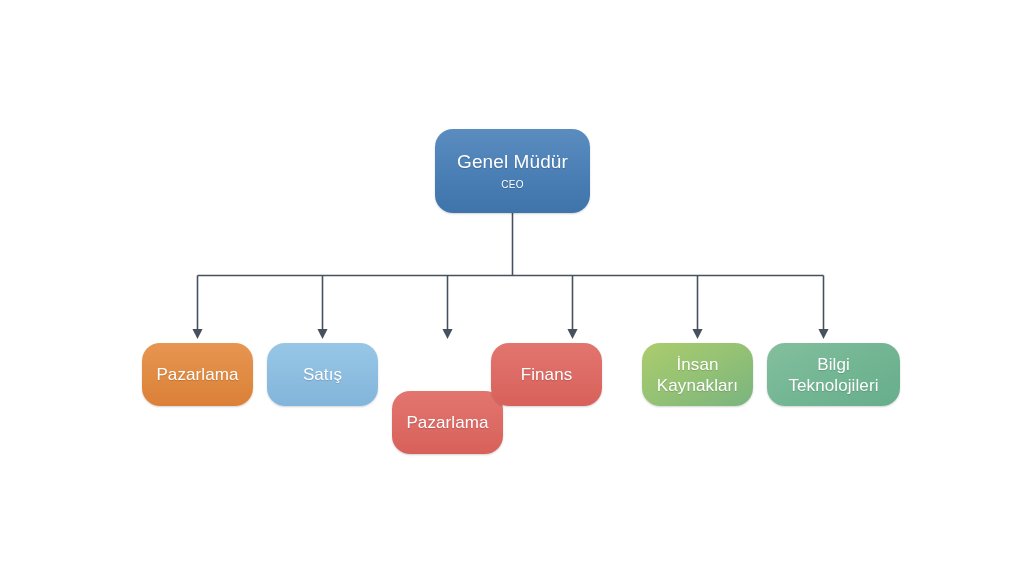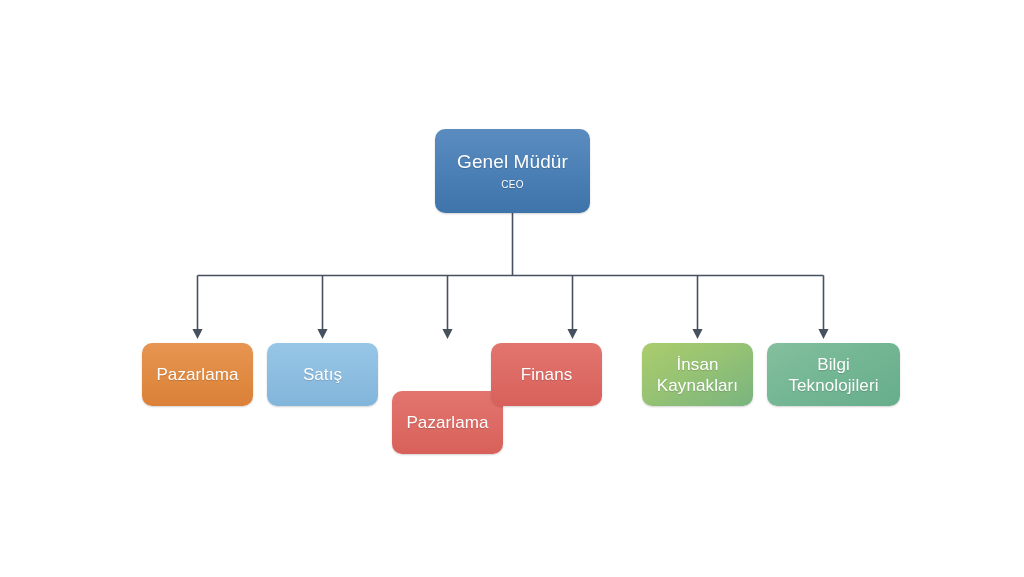--- a/index.html
+++ b/index.html
@@ -25,21 +25,21 @@
     left: 0;
     top: 0;
     width: 1024px;
     height: 577px;
     pointer-events: none;
   }
 
   
   .node {
     position: absolute;
-    border-radius: 10px;
+    border-radius: 18px;
     display: flex;
     flex-direction: column;
     align-items: center;
     justify-content: center;
     text-align: center;
     color: #ffffff;
     box-shadow: 0 1px 2px rgba(0,0,0,0.18);
     padding: 4px 6px;
   }
 

